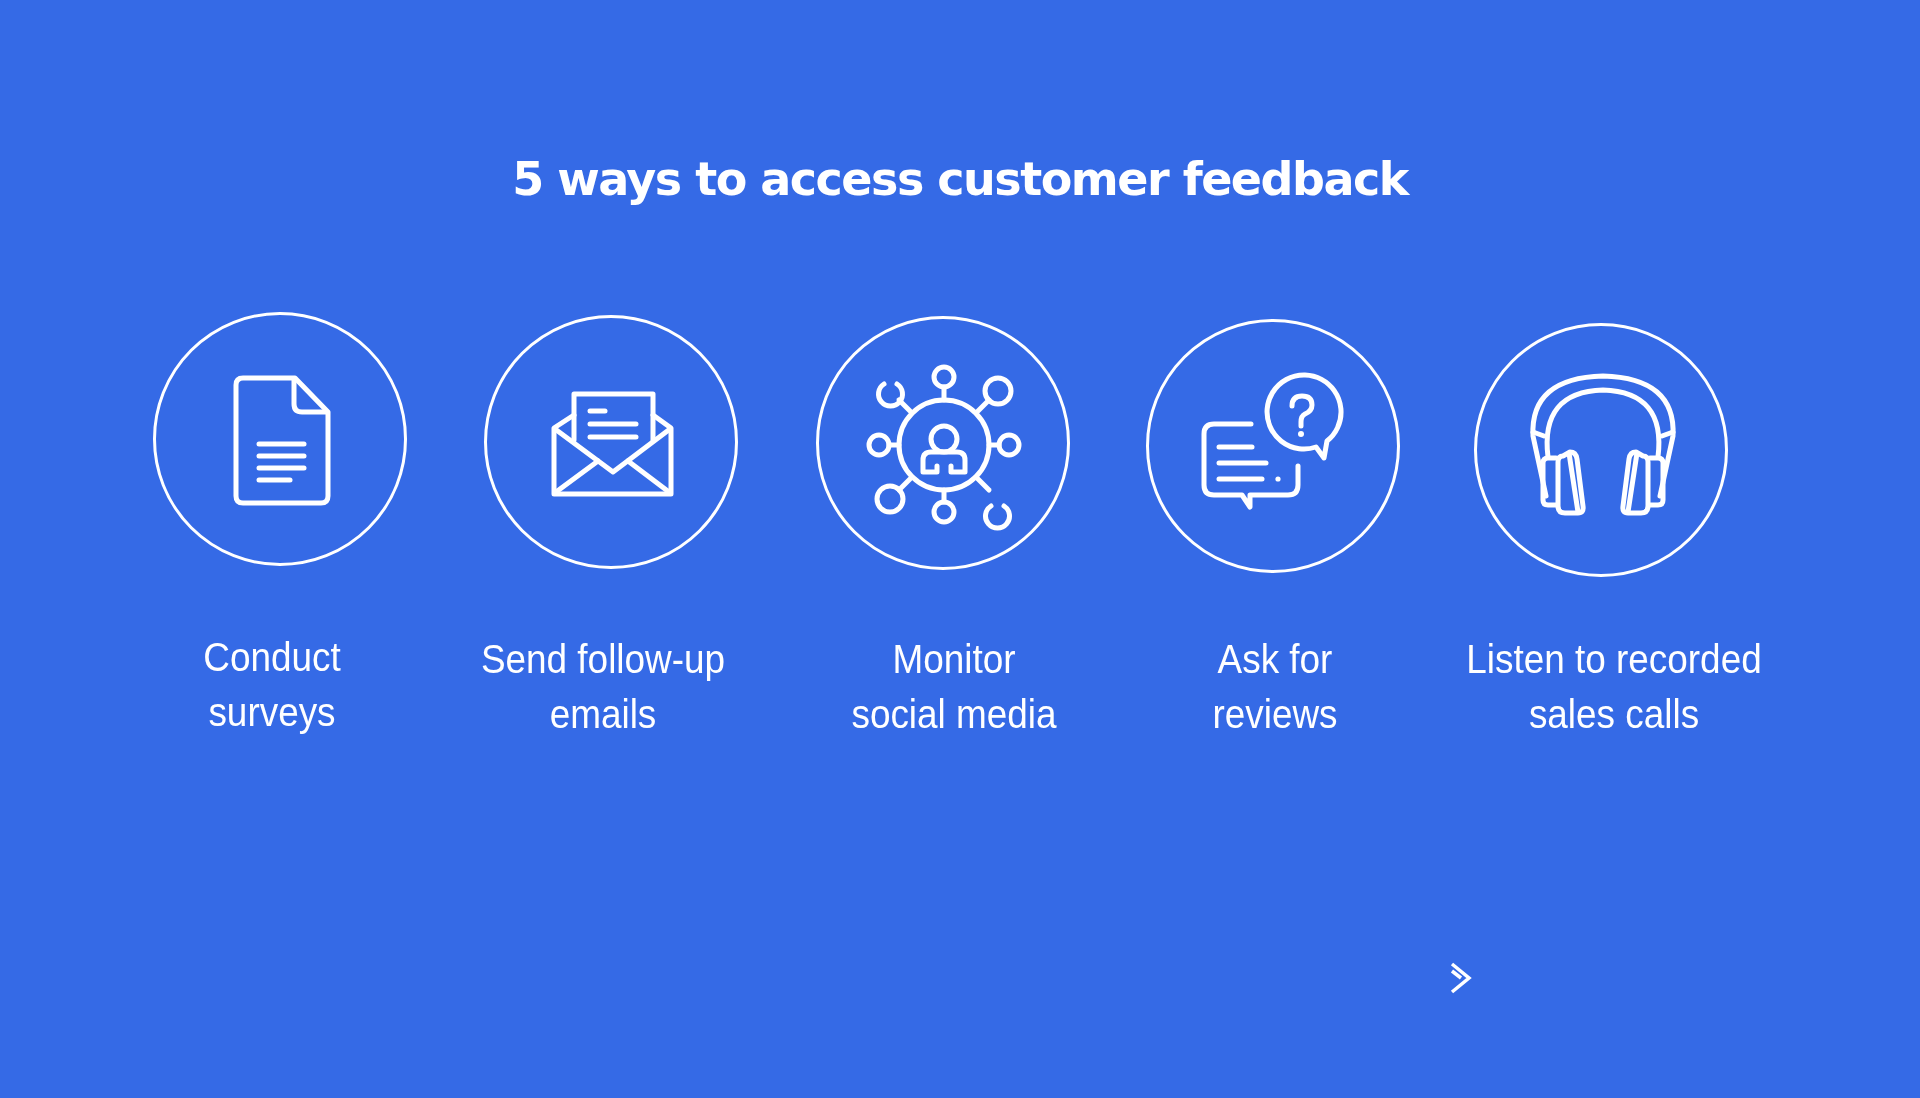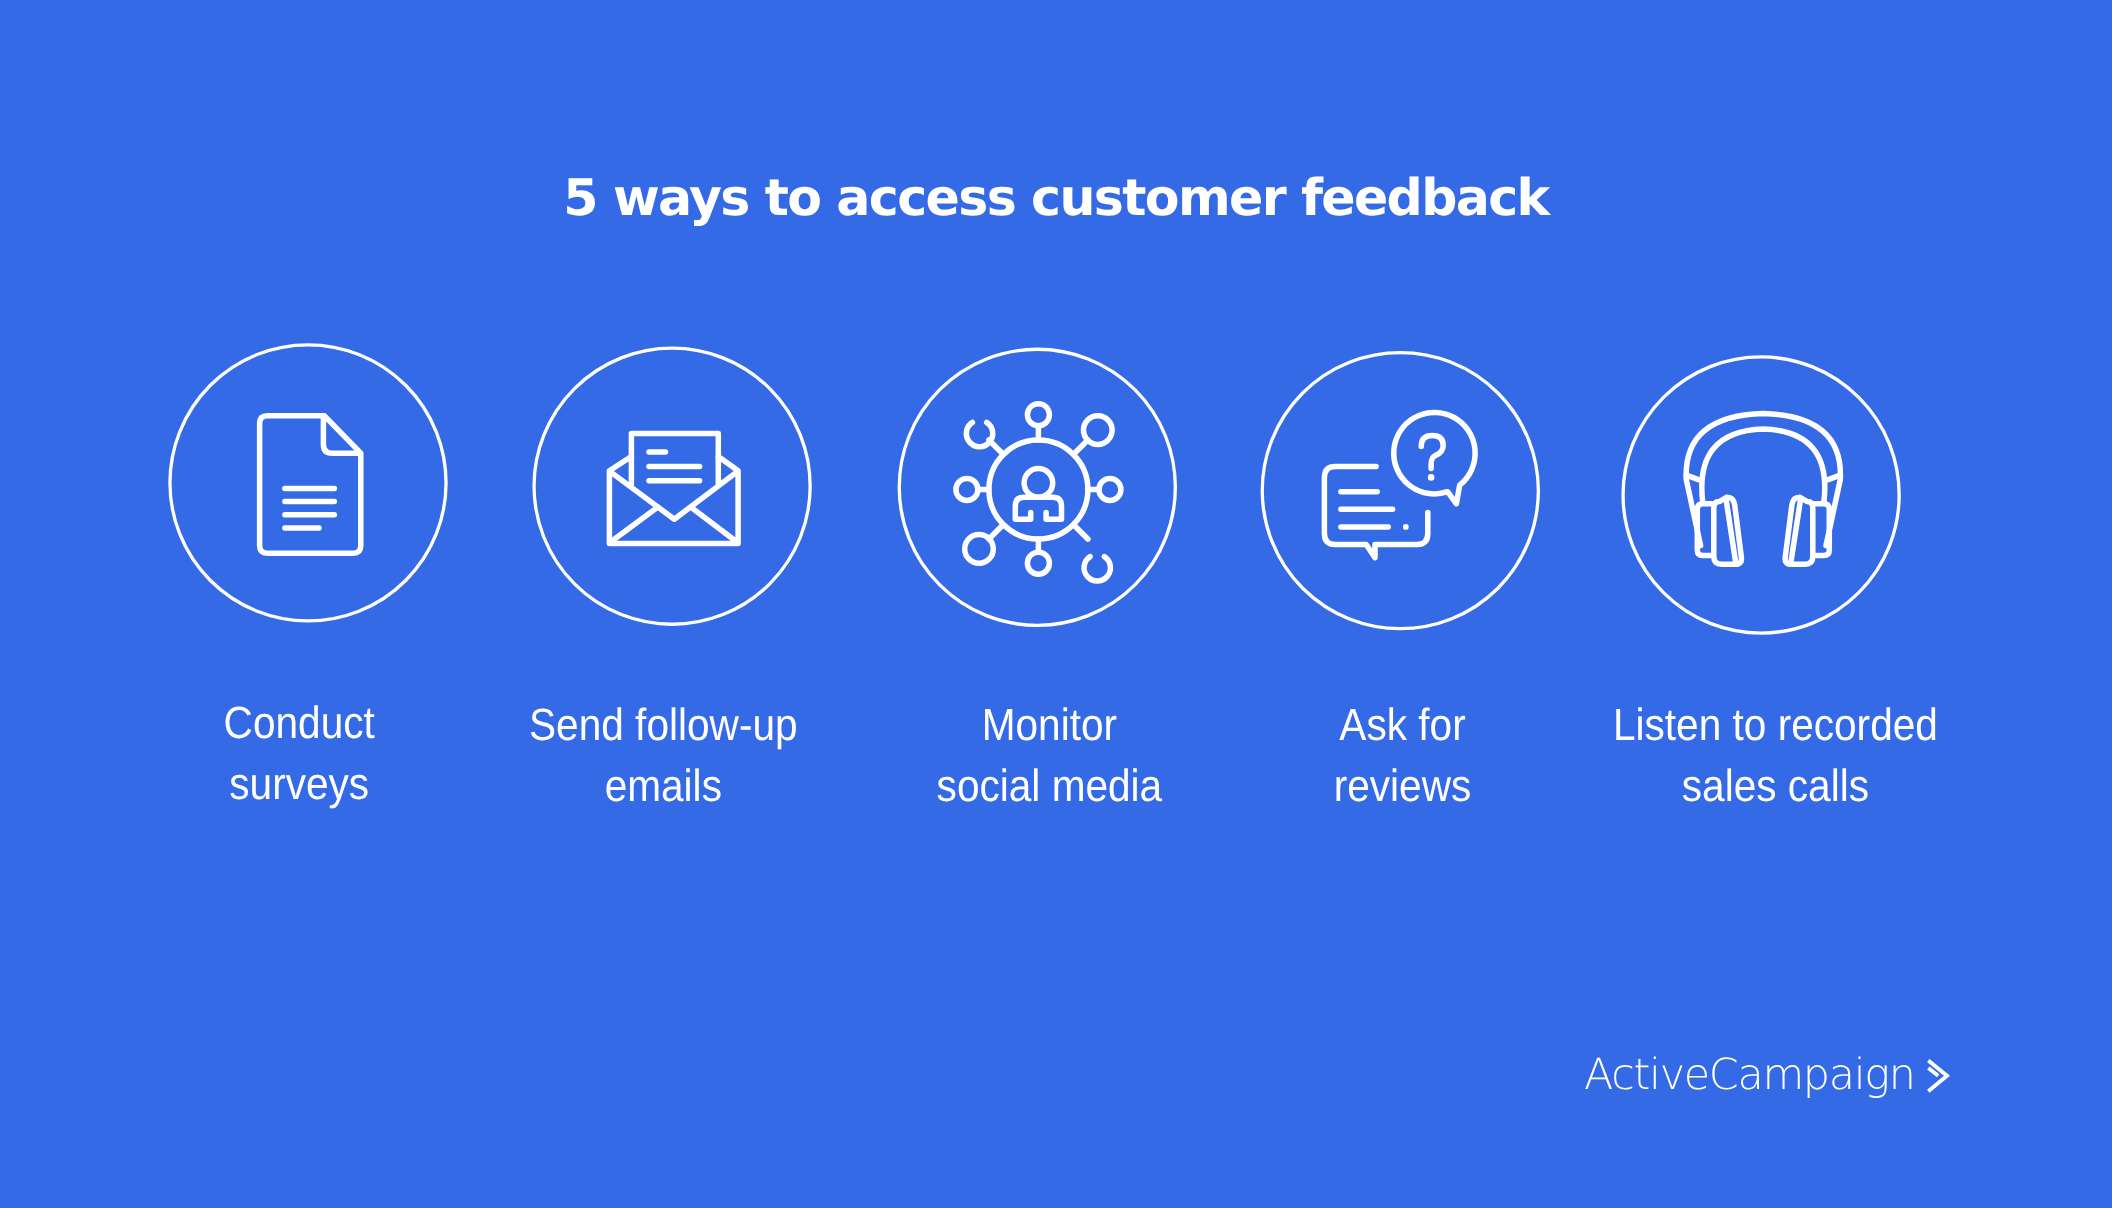--- a/index.html
+++ b/index.html
@@ -132,18 +132,17 @@
     <path class="s" d="M1643 456 Q1648 456 1648 462 V506 Q1648 513 1641 513 H1628 Q1622 513 1623 506 L1629 459 Q1630 452 1636 452 Z"></path>
     <line class="s" x1="1637" y1="453" x2="1628" y2="512"></line>
   </svg>
 </div>
 <div class="label" style="left:1404px; top:632px;">
   <div>Listen to recorded</div>
   <div>sales calls</div>
 </div>
 
 <div class="logo">
-  <span class="logo-text">ActiveCampaign</span>
   <svg width="26" height="34" viewBox="0 0 26 34">
     <path d="M4 3 L21 17 L4 31" fill="none" stroke="#fff" stroke-width="3.5" stroke-linejoin="miter"></path>
     <path d="M4 10 L13 17" fill="none" stroke="#fff" stroke-width="3.5"></path>
   </svg>
 </div>
 
 </body></html>

